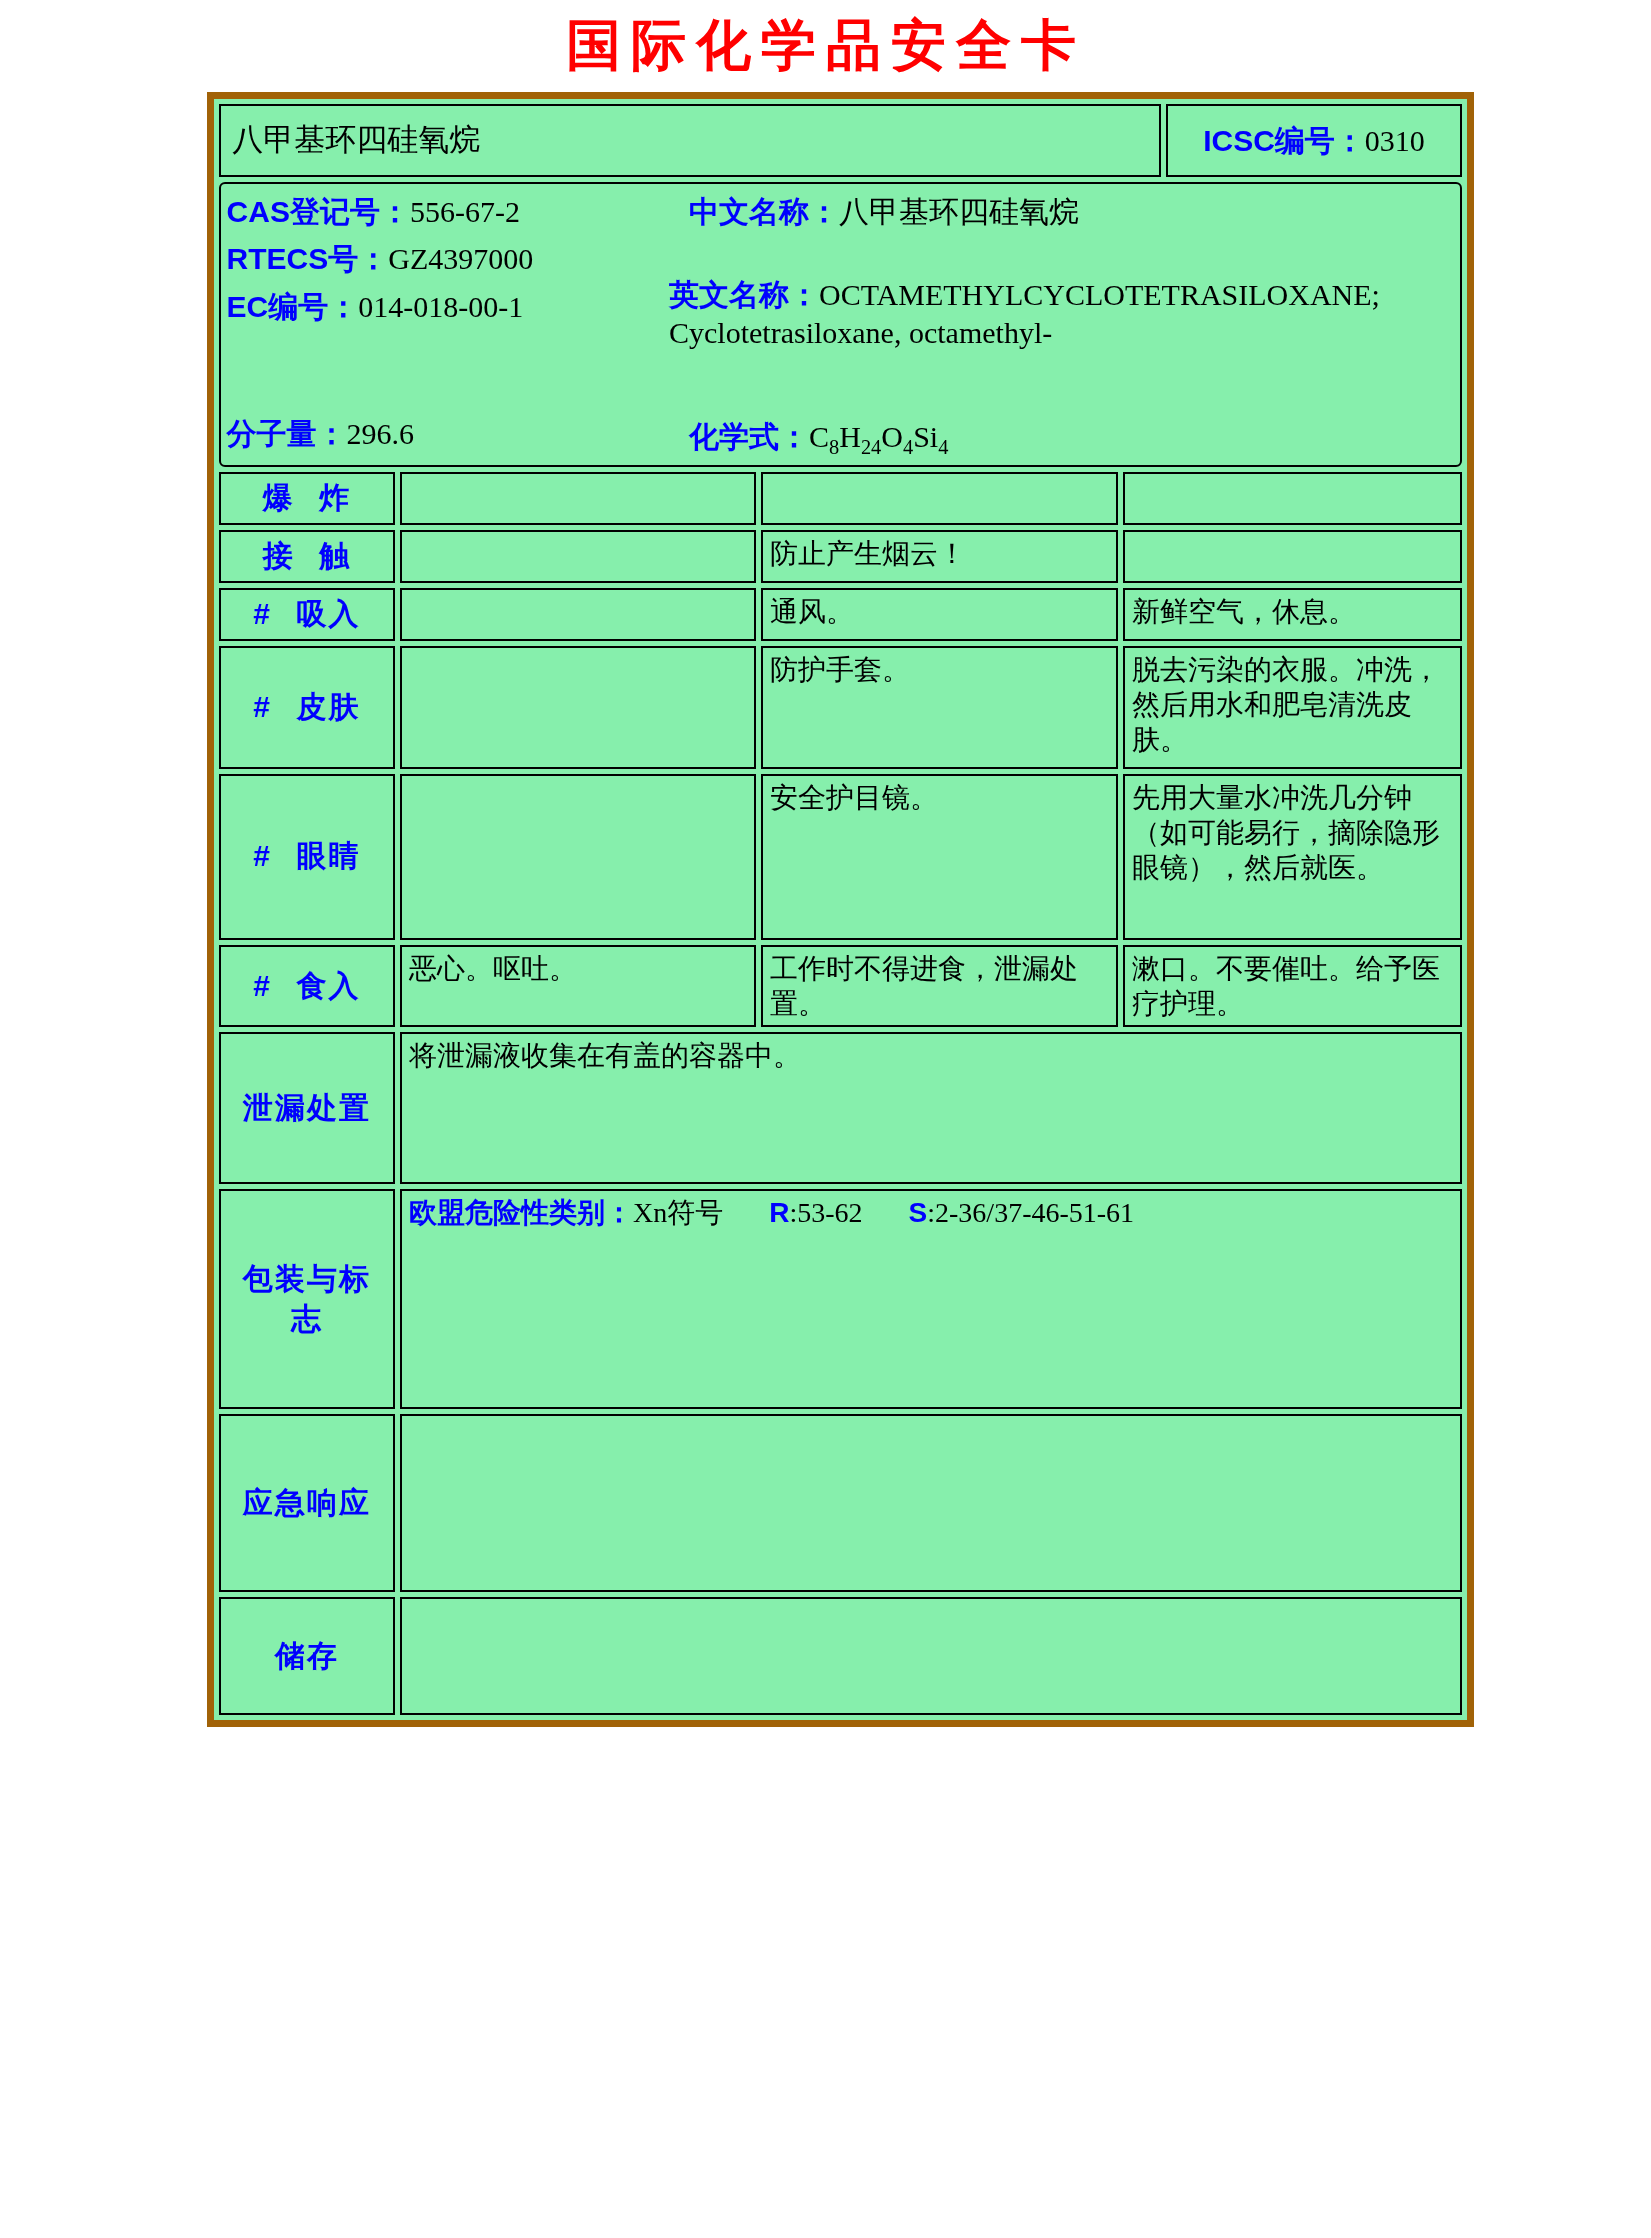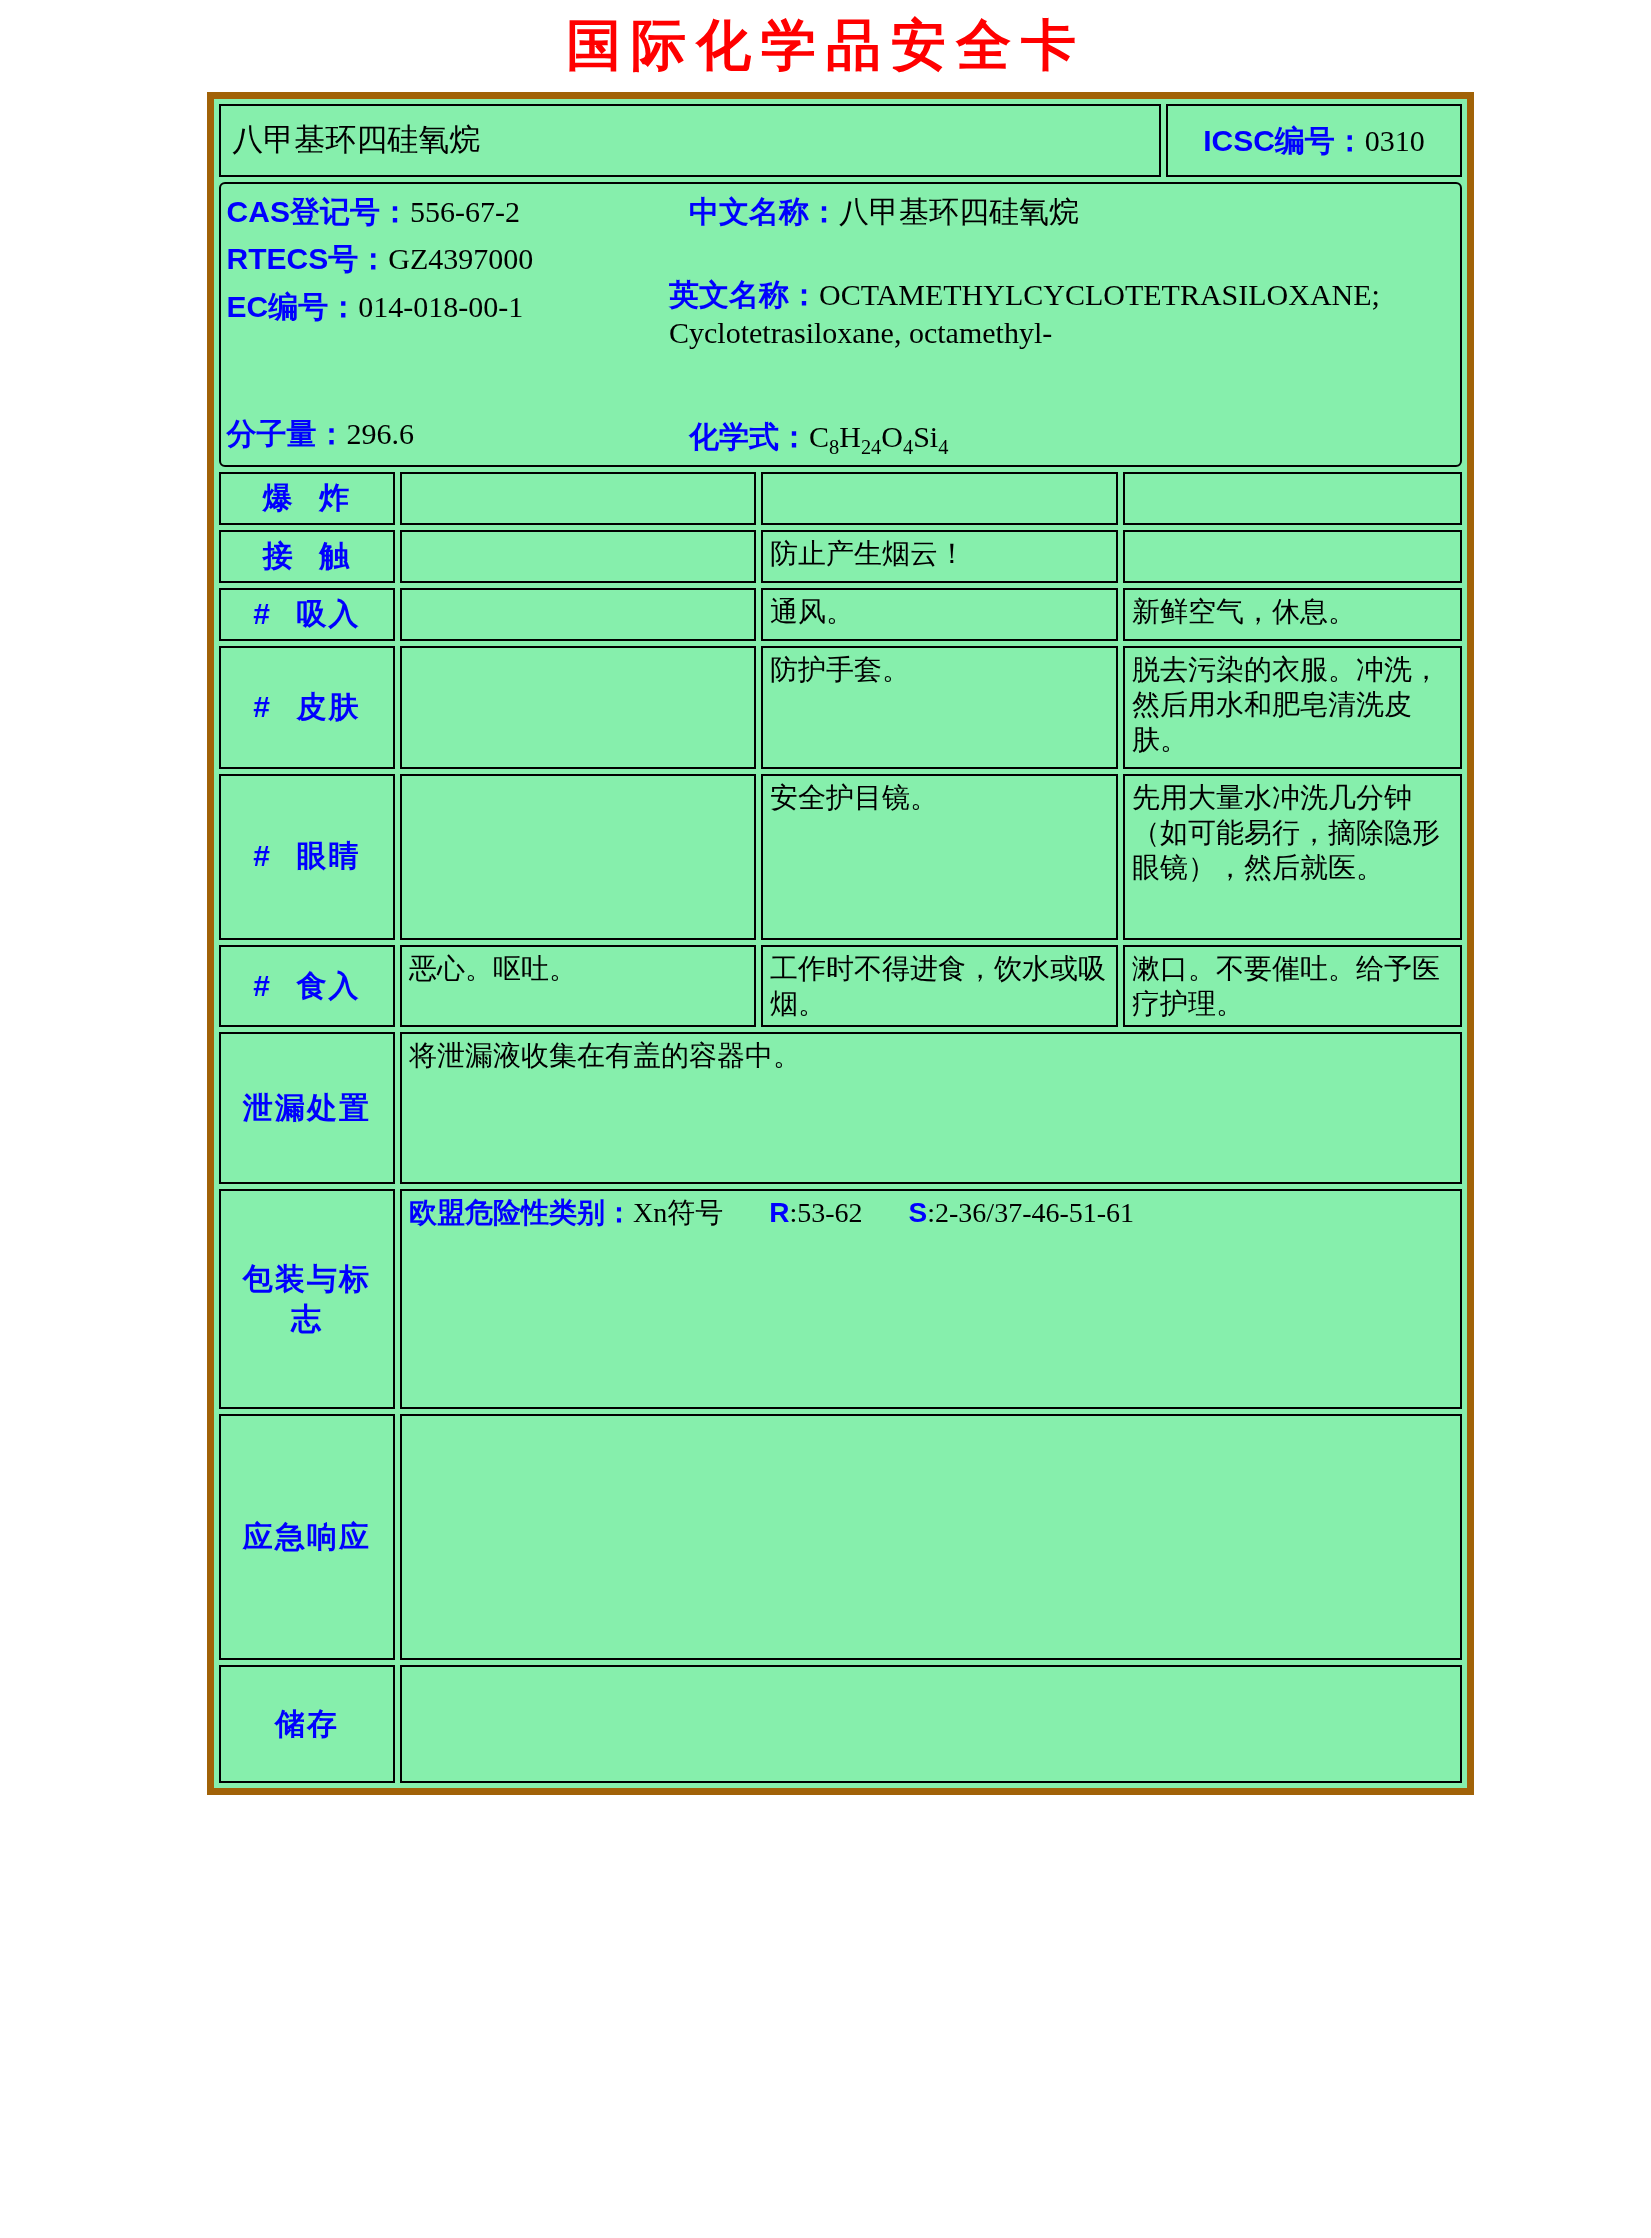--- a/index.html
+++ b/index.html
@@ -133,37 +133,37 @@
     </tr>
     <tr>
       <td class="rlabel" style="height:166px"># 眼睛</td>
       <td class="ccell"></td>
       <td class="ccell">安全护目镜。</td>
       <td class="ccell">先用大量水冲洗几分钟（如可能易行，摘除隐形眼镜），然后就医。</td>
     </tr>
     <tr>
       <td class="rlabel" style="height:73px"># 食入</td>
       <td class="ccell">恶心。呕吐。</td>
-      <td class="ccell">工作时不得进食，饮水或吸烟。</td>
+      <td class="ccell">工作时不得进食，泄漏处置。</td>
       <td class="ccell">漱口。不要催吐。给予医疗护理。</td>
     </tr>
     <tr>
       <td class="rlabel" style="height:152px">泄漏处置</td>
       <td class="ccell" colspan="3">将泄漏液收集在有盖的容器中。</td>
     </tr>
     <tr>
       <td class="rlabel" style="height:220px">包装与标志</td>
       <td class="ccell eu-line" colspan="3">
         <span class="grp"><span class="blab">欧盟危险性类别：</span><span class="val">Xn符号</span></span>
         <span class="grp"><span class="blab">R</span><span class="val">:53-62</span></span>
         <span class="grp"><span class="blab">S</span><span class="val">:2-36/37-46-51-61</span></span>
       </td>
     </tr>
     <tr>
-      <td class="rlabel" style="height:246px">应急响应</td>
+      <td class="rlabel" style="height:178px">应急响应</td>
       <td class="ccell" colspan="3"></td>
     </tr>
     <tr>
       <td class="rlabel" style="height:118px">储存</td>
       <td class="ccell" colspan="3"></td>
     </tr>
   </tbody>
     </table>
 
 </div>

